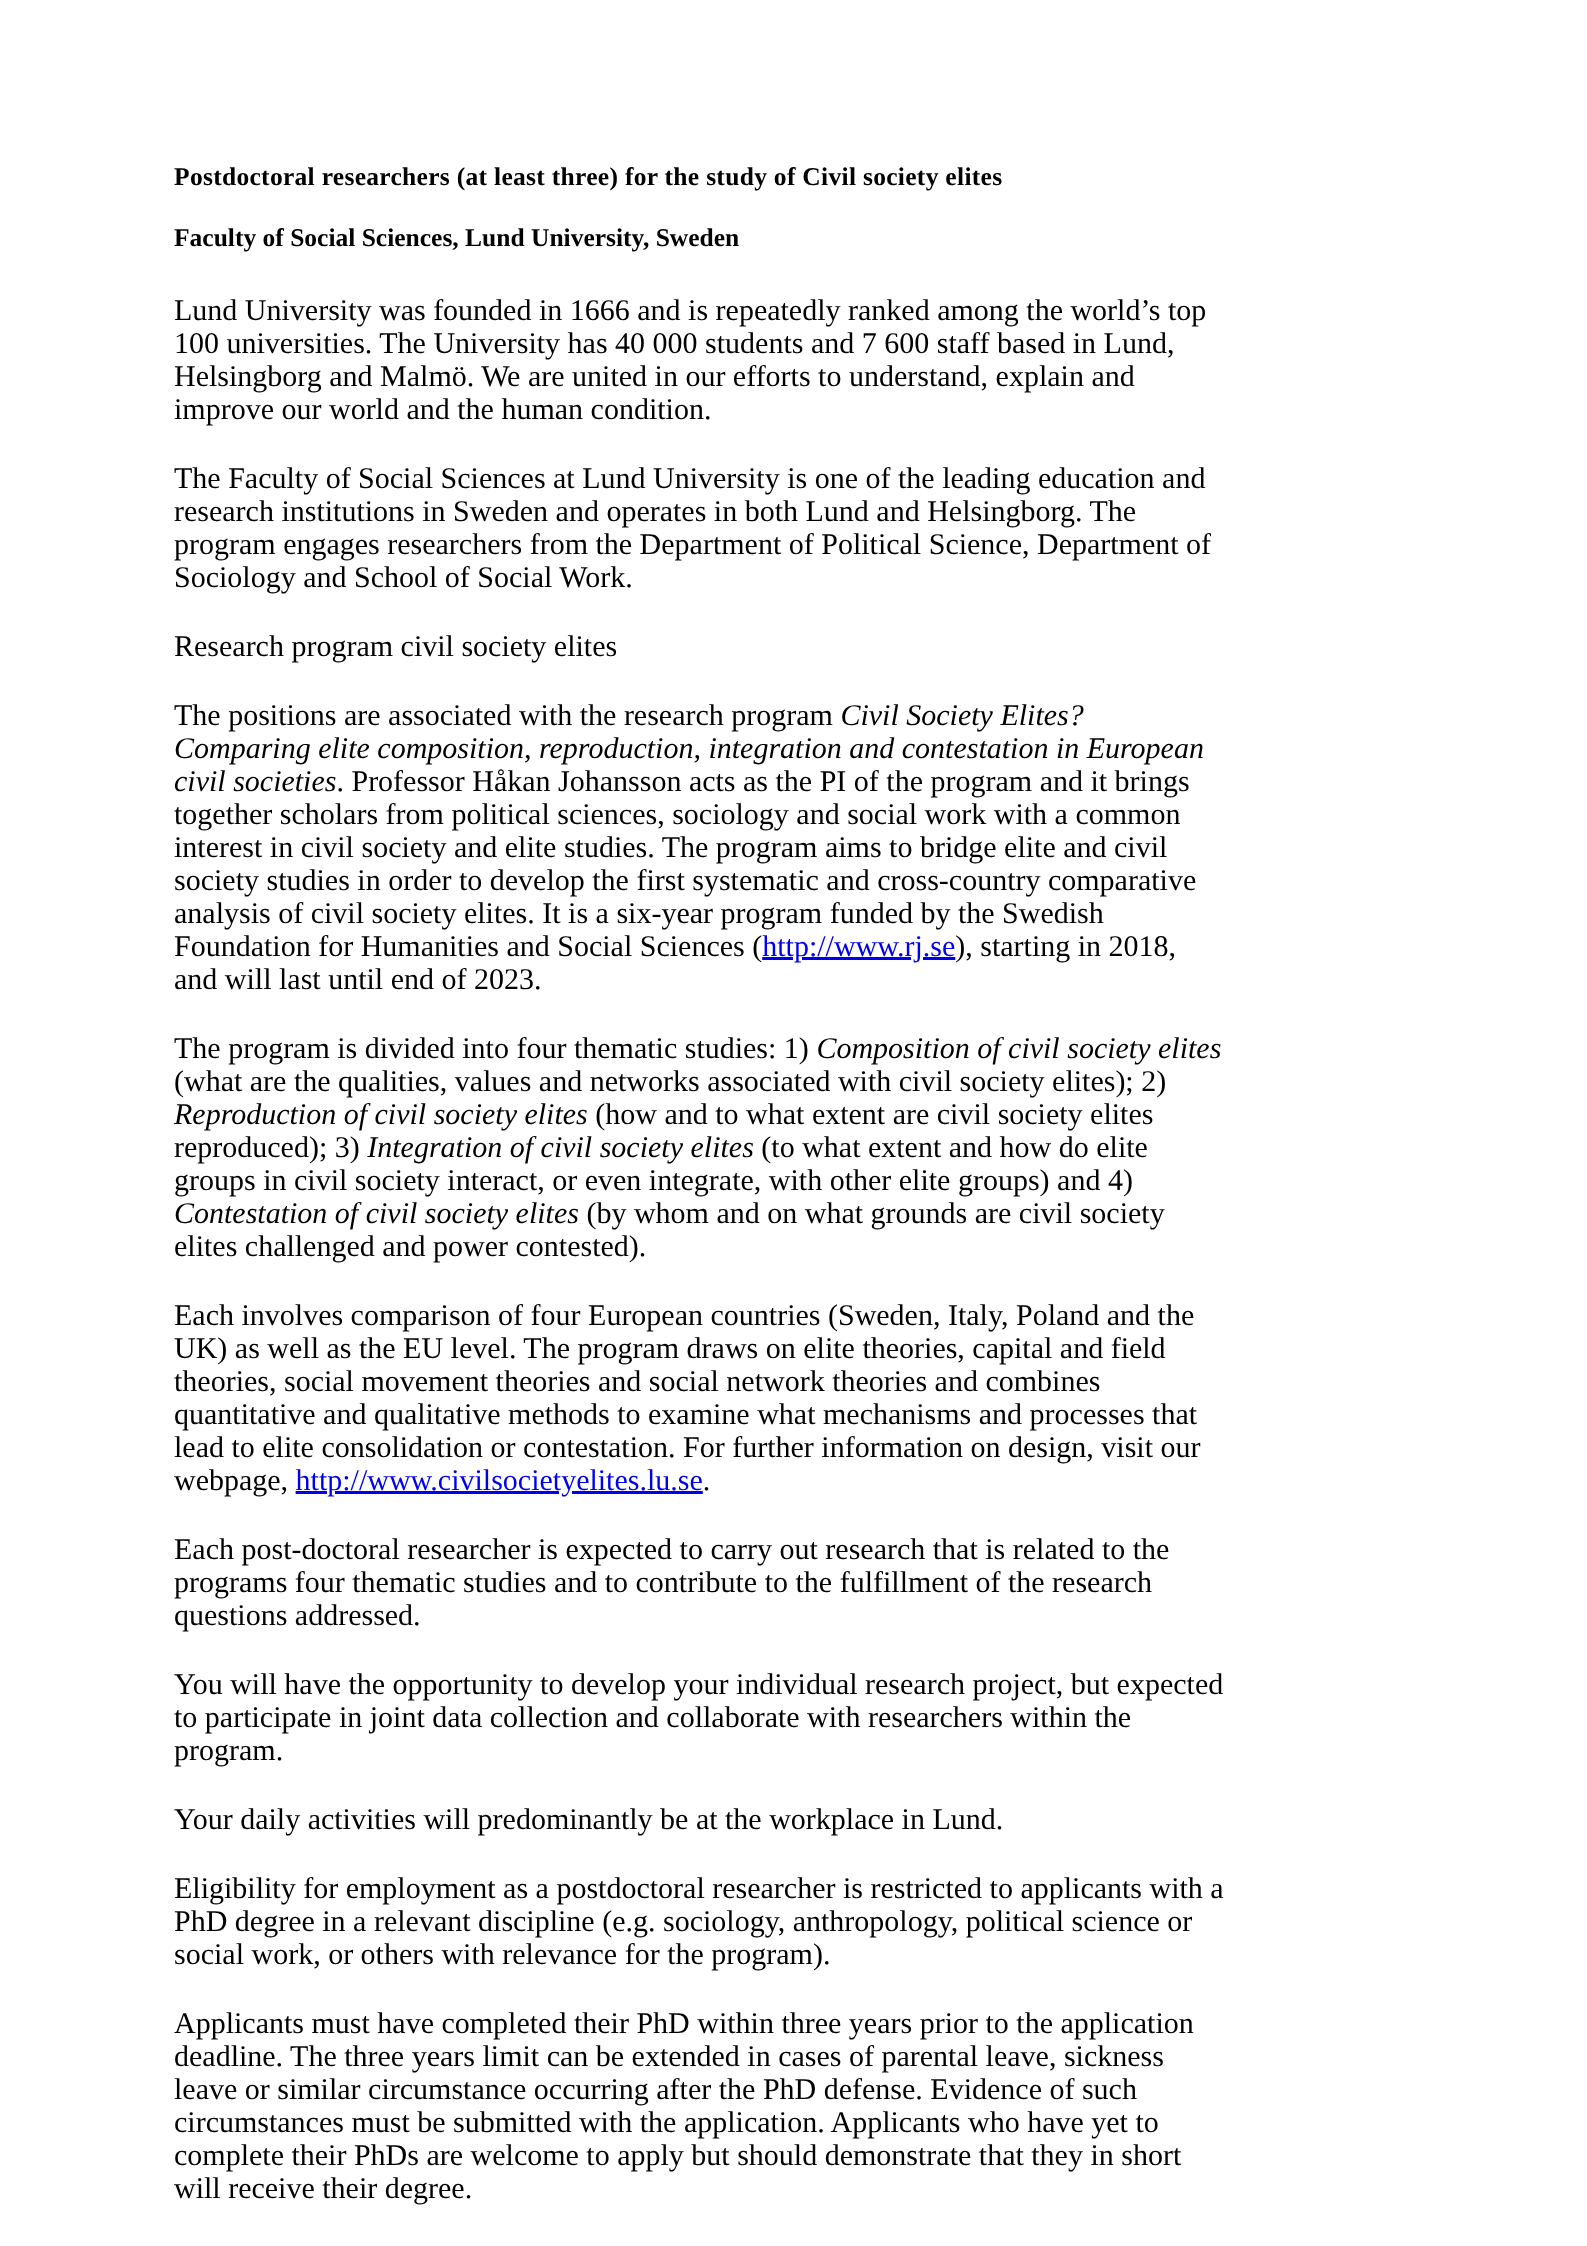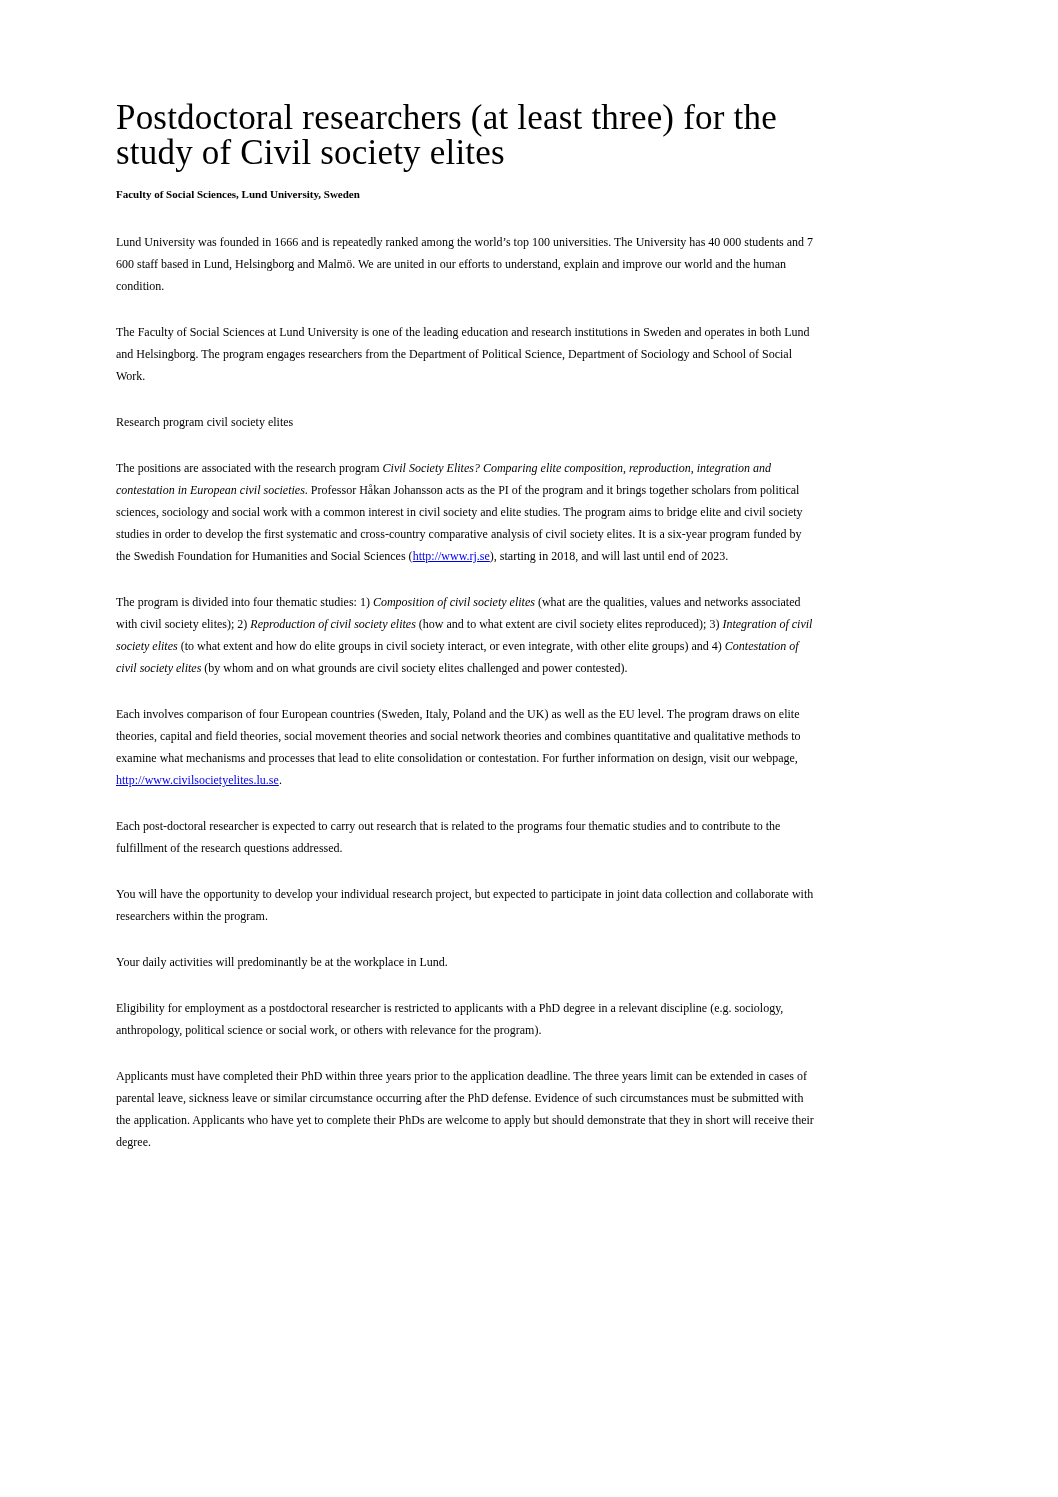--- a/index.html
+++ b/index.html
@@ -13,36 +13,36 @@
     color: #000000;
     font-family: "Liberation Serif", "DejaVu Serif", serif;
     overflow: hidden;
   }
   .doc {
     padding: 100px 0 0 116px;
   }
   .title {
     width: 732px;
     margin: 0 0 13px 0;
-    font-size: 35px;
+    font-size: 17px;
     line-height: 35px;
-    font-weight: normal;
+    font-weight: bold;
     letter-spacing: 0.2px;
   }
   .subtitle {
     width: 700px;
     margin: 0 0 26px 0;
-    font-size: 11px;
+    font-size: 17px;
     line-height: 22px;
     font-weight: bold;
   }
   .block-p, .block-h {
     width: 700px;
     margin: 0 0 24px 0;
-    font-size: 12px;
+    font-size: 20px;
     line-height: 22px;
     font-weight: normal;
   }
   .block-h {
     font-weight: normal;
   }
   .italic { font-style: italic; }
   a.link {
     text-decoration: underline;
     cursor: pointer;

